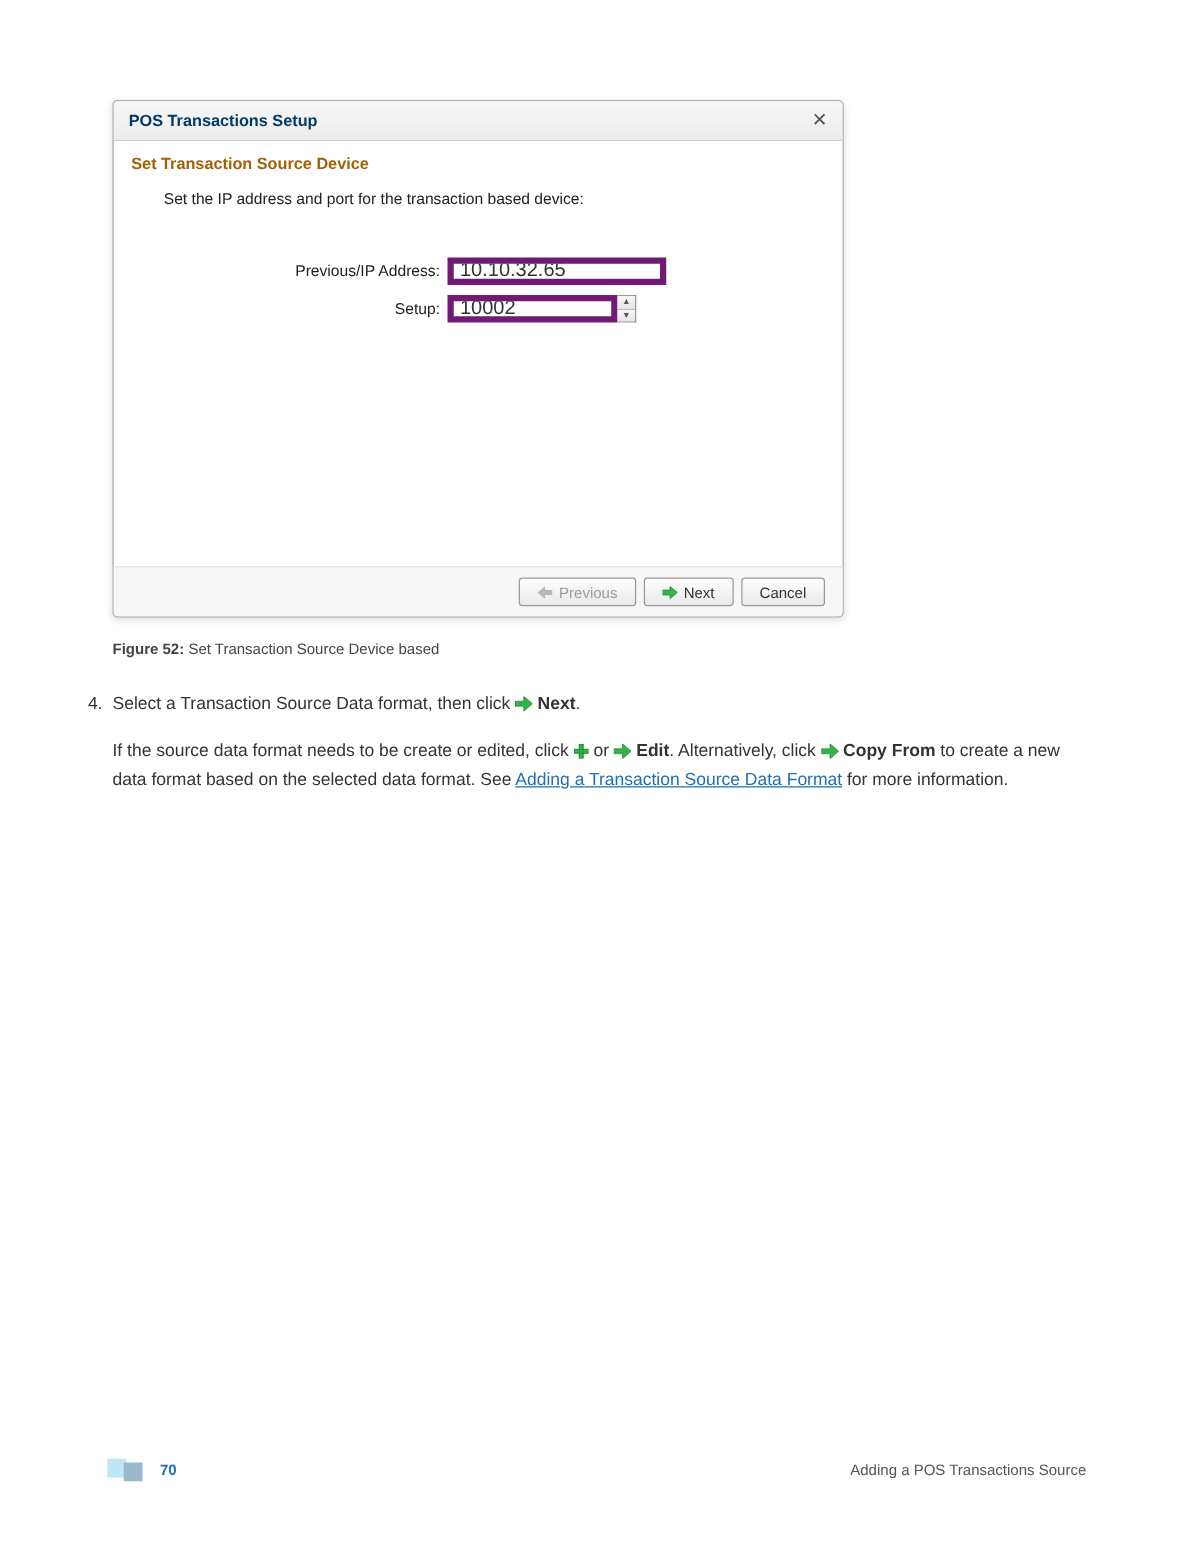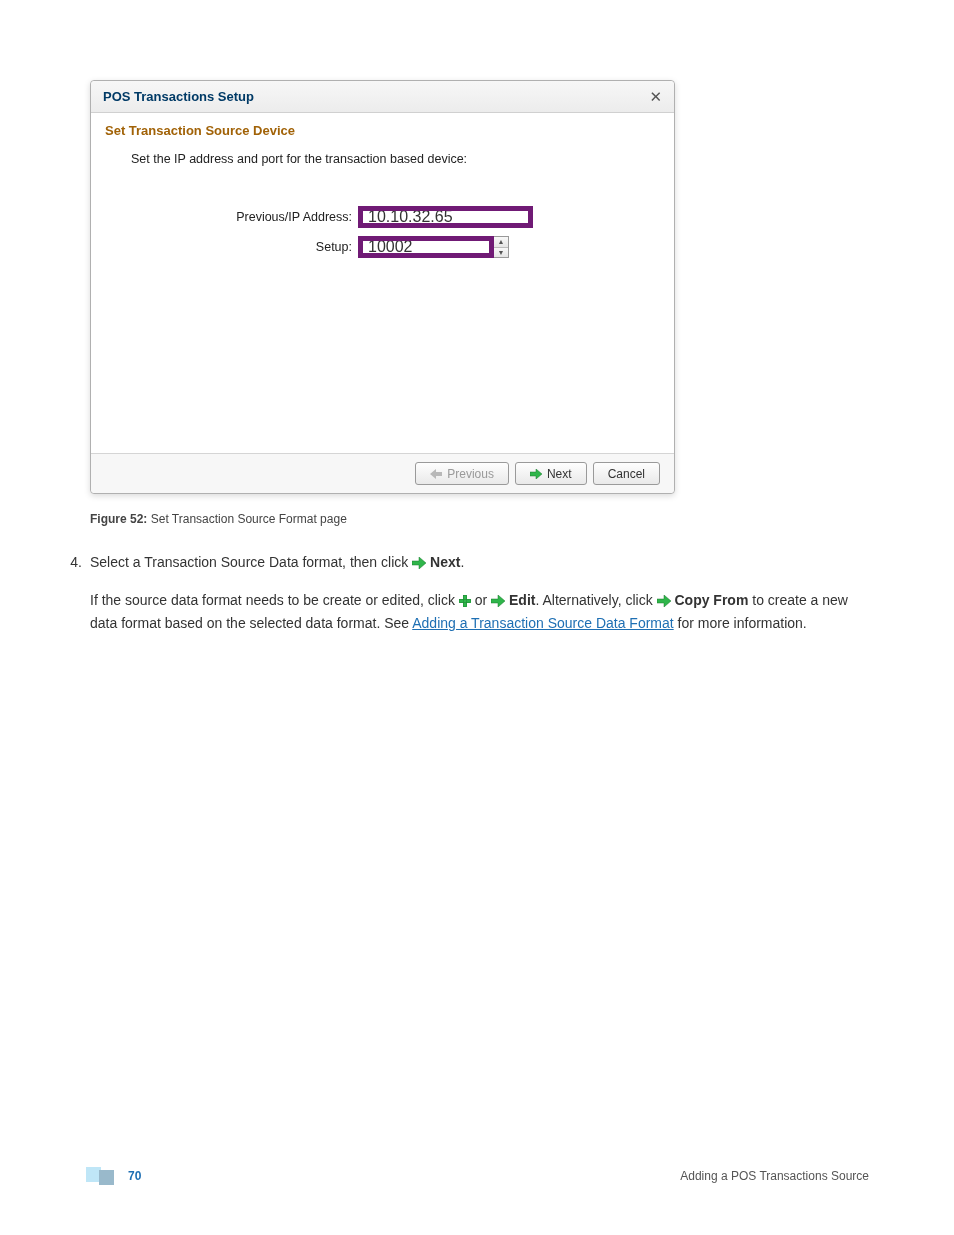--- a/index.html
+++ b/index.html
@@ -245,21 +245,21 @@
         <span>Next</span>
       </div>
       <div class="btn">
         <span>Cancel</span>
       </div>
     </div>
   </div>
 
   <div class="figure-caption">
     <b>Figure 52:</b>
-    <span>Set Transaction Source Format page</span>
+    <span>Set Transaction Source Device based</span>
   </div>
 
   <div class="step-list">
     <div class="step-num">4.</div>
     <div class="step-text">
       <span>Select a Transaction Source Data format, then click</span>
       <span class="inline-icon">
         <svg width="14" height="12">
             <path d="M0 4 L7 4 L7 0 L14 6 L7 12 L7 8 L0 8 Z" fill="#2fb54a" stroke="#1a7a2e" stroke-width="0.5"></path>
           </svg>

